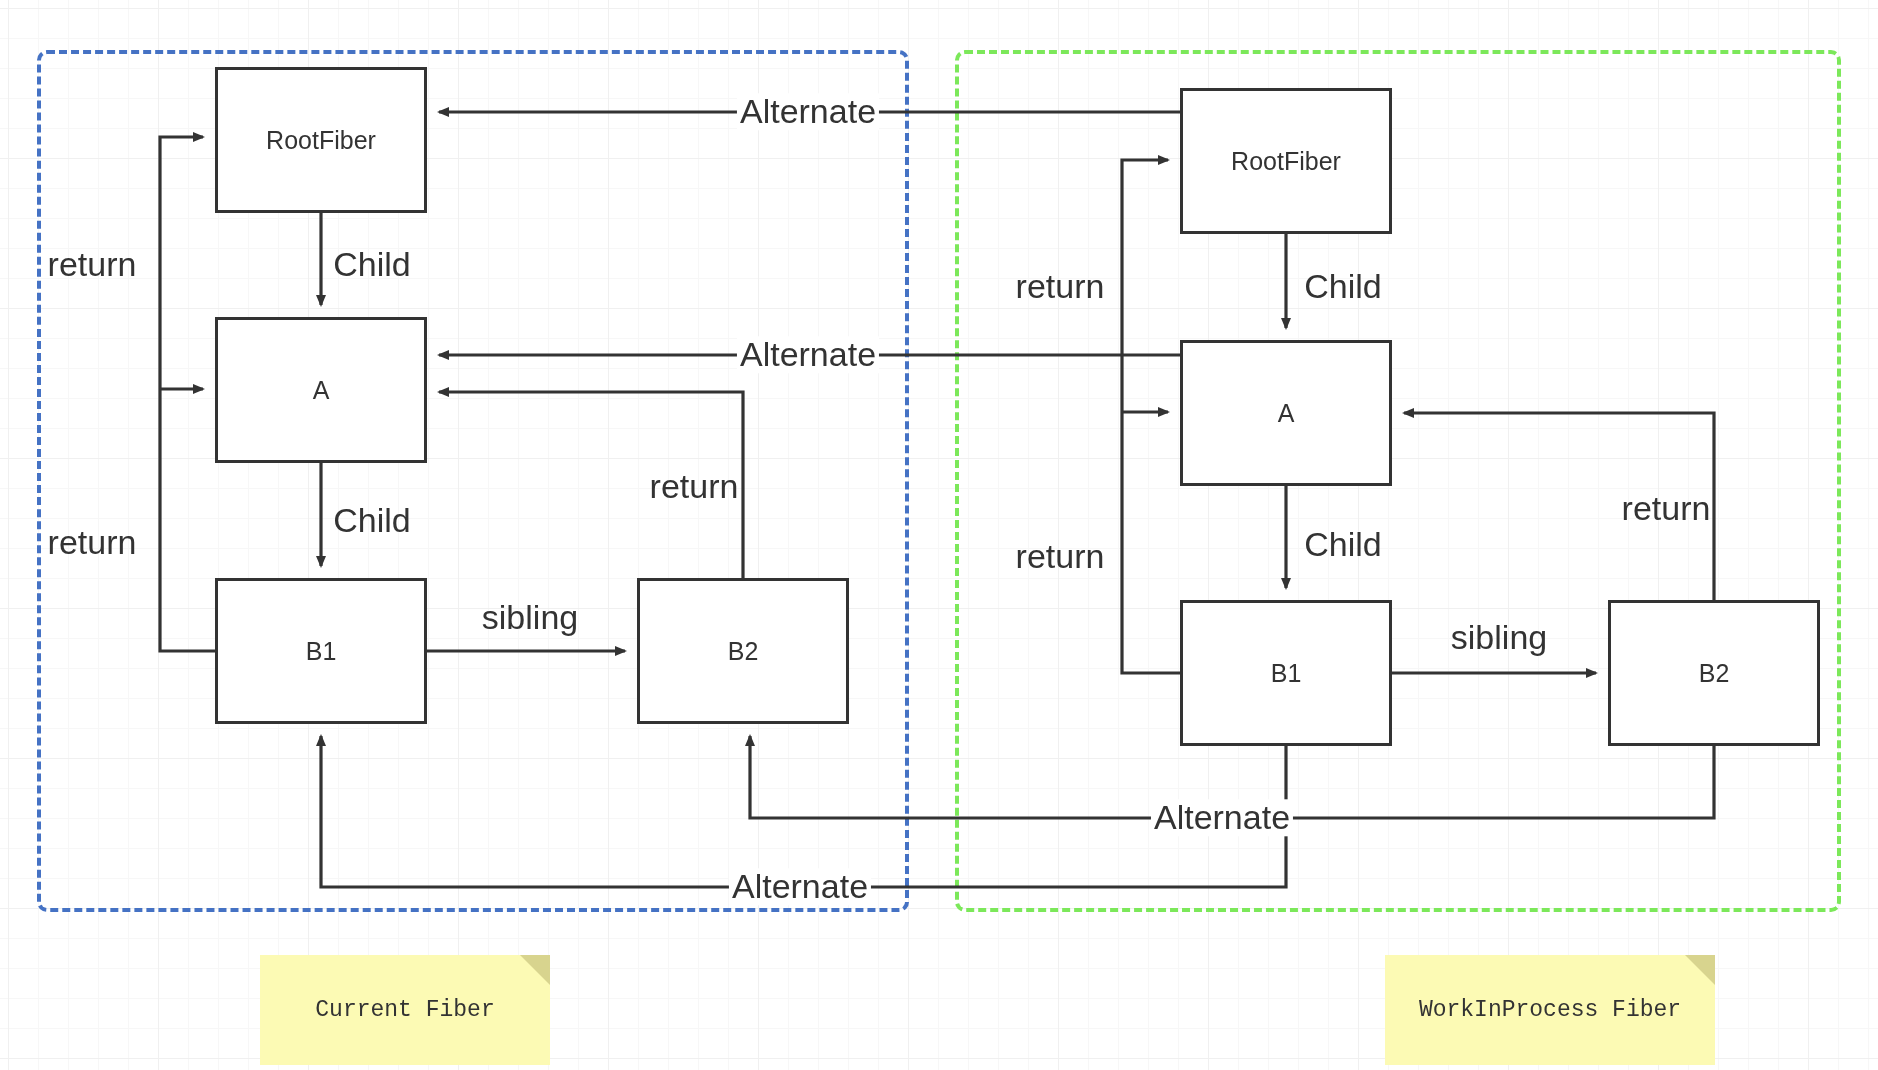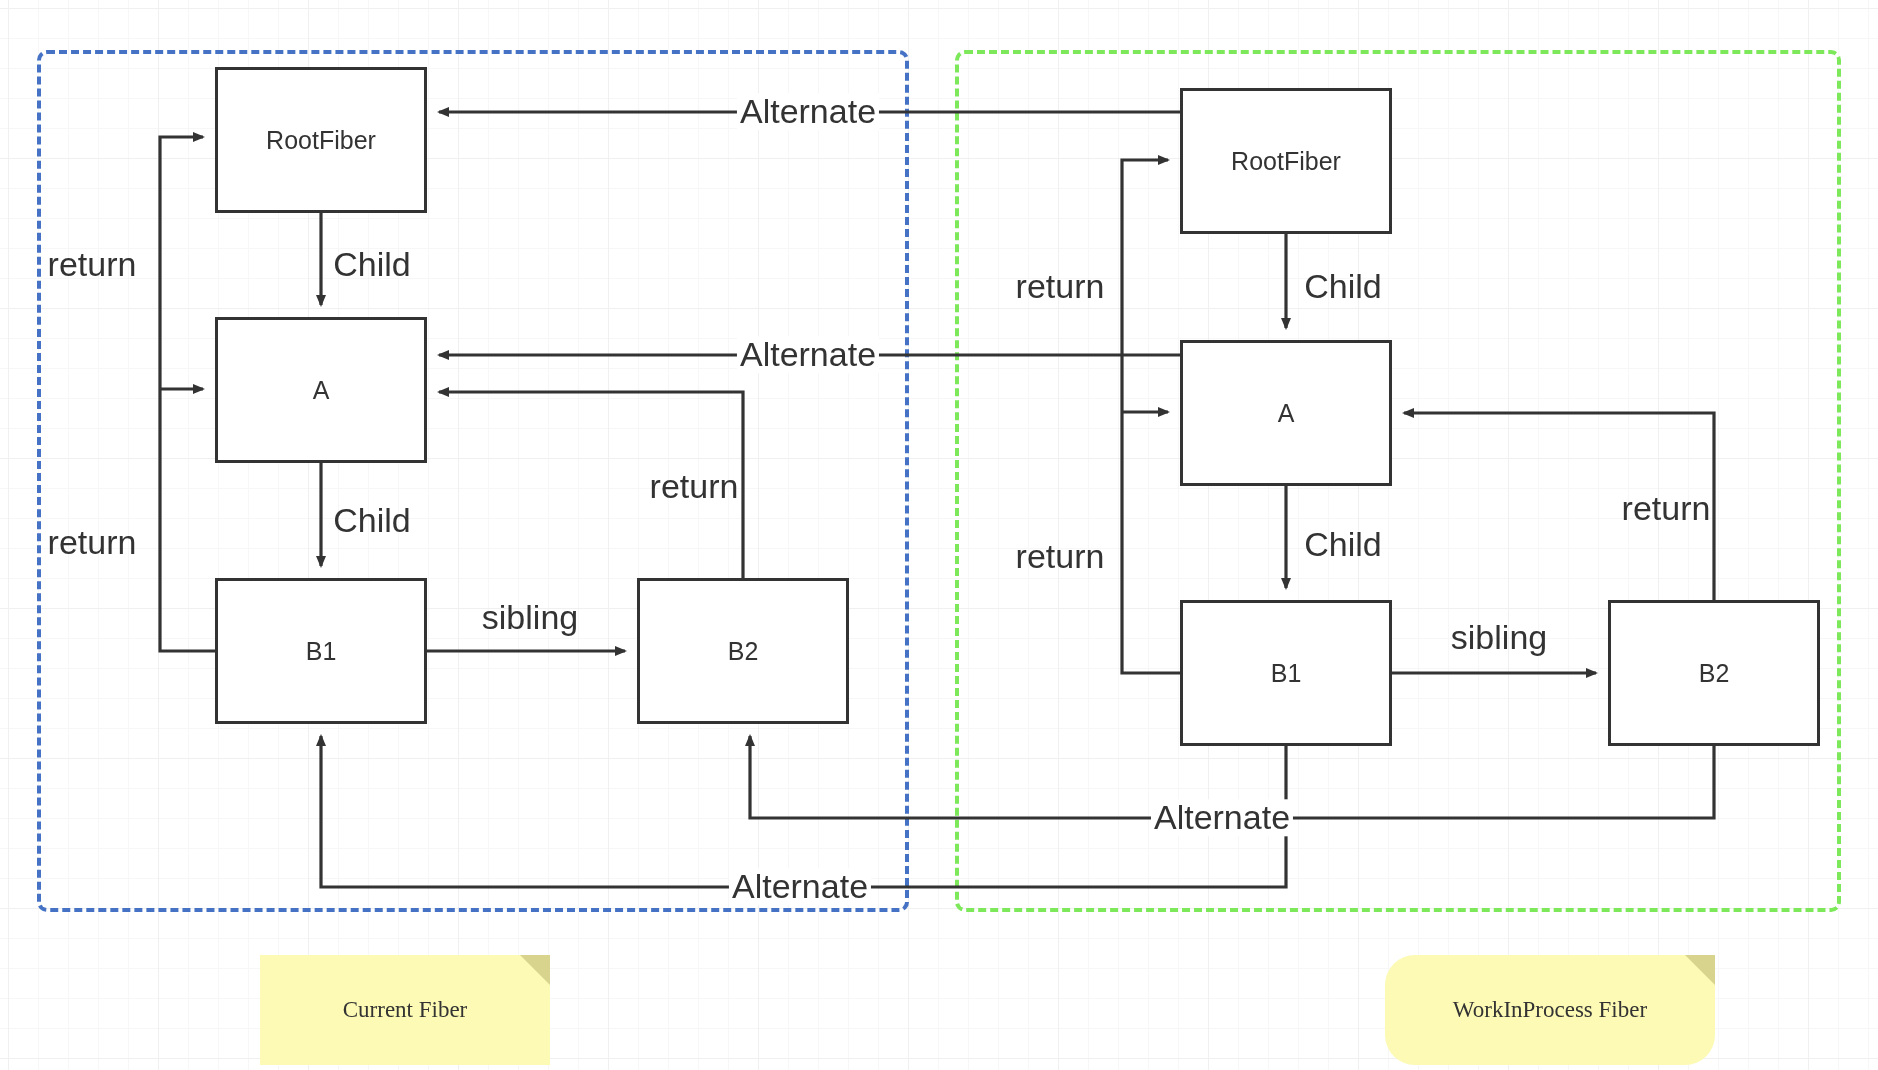--- a/index.html
+++ b/index.html
@@ -59,21 +59,21 @@
     white-space: nowrap;
     transform: translate(-50%, -50%);
     line-height: 1.1;
   }
   .edge-label.nobg { background: transparent; }
   .sticky {
     position: absolute;
     background: #FCFAB4;
     color: #333333;
     font-size: 23px;
-    font-family: Liberation Serif, serif;
+    font-family: Liberation Mono, monospace;
     display: flex;
     align-items: center;
     justify-content: center;
     box-sizing: border-box;
   }
   .sticky .fold {
     position: absolute;
     top: 0; right: 0;
     width: 30px; height: 30px;
     background: #D8D48E;
@@ -169,18 +169,18 @@
   <div class="edge-label nobg" id="el11" style="left: 1499px; top: 638px;">sibling</div>
   <div class="edge-label" id="el12" style="left: 808px; top: 112px;">Alternate</div>
   <div class="edge-label" id="el13" style="left: 808px; top: 355px;">Alternate</div>
   <div class="edge-label" id="el14" style="left: 1222px; top: 818px;">Alternate</div>
   <div class="edge-label" id="el15" style="left: 800px; top: 887px;">Alternate</div>
 
   <div class="sticky" id="sticky0" style="left: 260px; top: 955px; width: 290px; height: 110px; background: rgb(252, 250, 180);">
     <span class="fold"></span>
     <span>Current Fiber</span>
   </div>
-  <div class="sticky" id="sticky1" style="left: 1385px; top: 955px; width: 330px; height: 110px; background: rgb(252, 250, 180); border-radius: 30px;">
+  <div class="sticky" id="sticky1" style="left: 1385px; top: 955px; width: 330px; height: 110px; background: rgb(252, 250, 180);">
     <span class="fold"></span>
     <span>WorkInProcess Fiber</span>
   </div>
 
 </div>
 
 </body></html>

